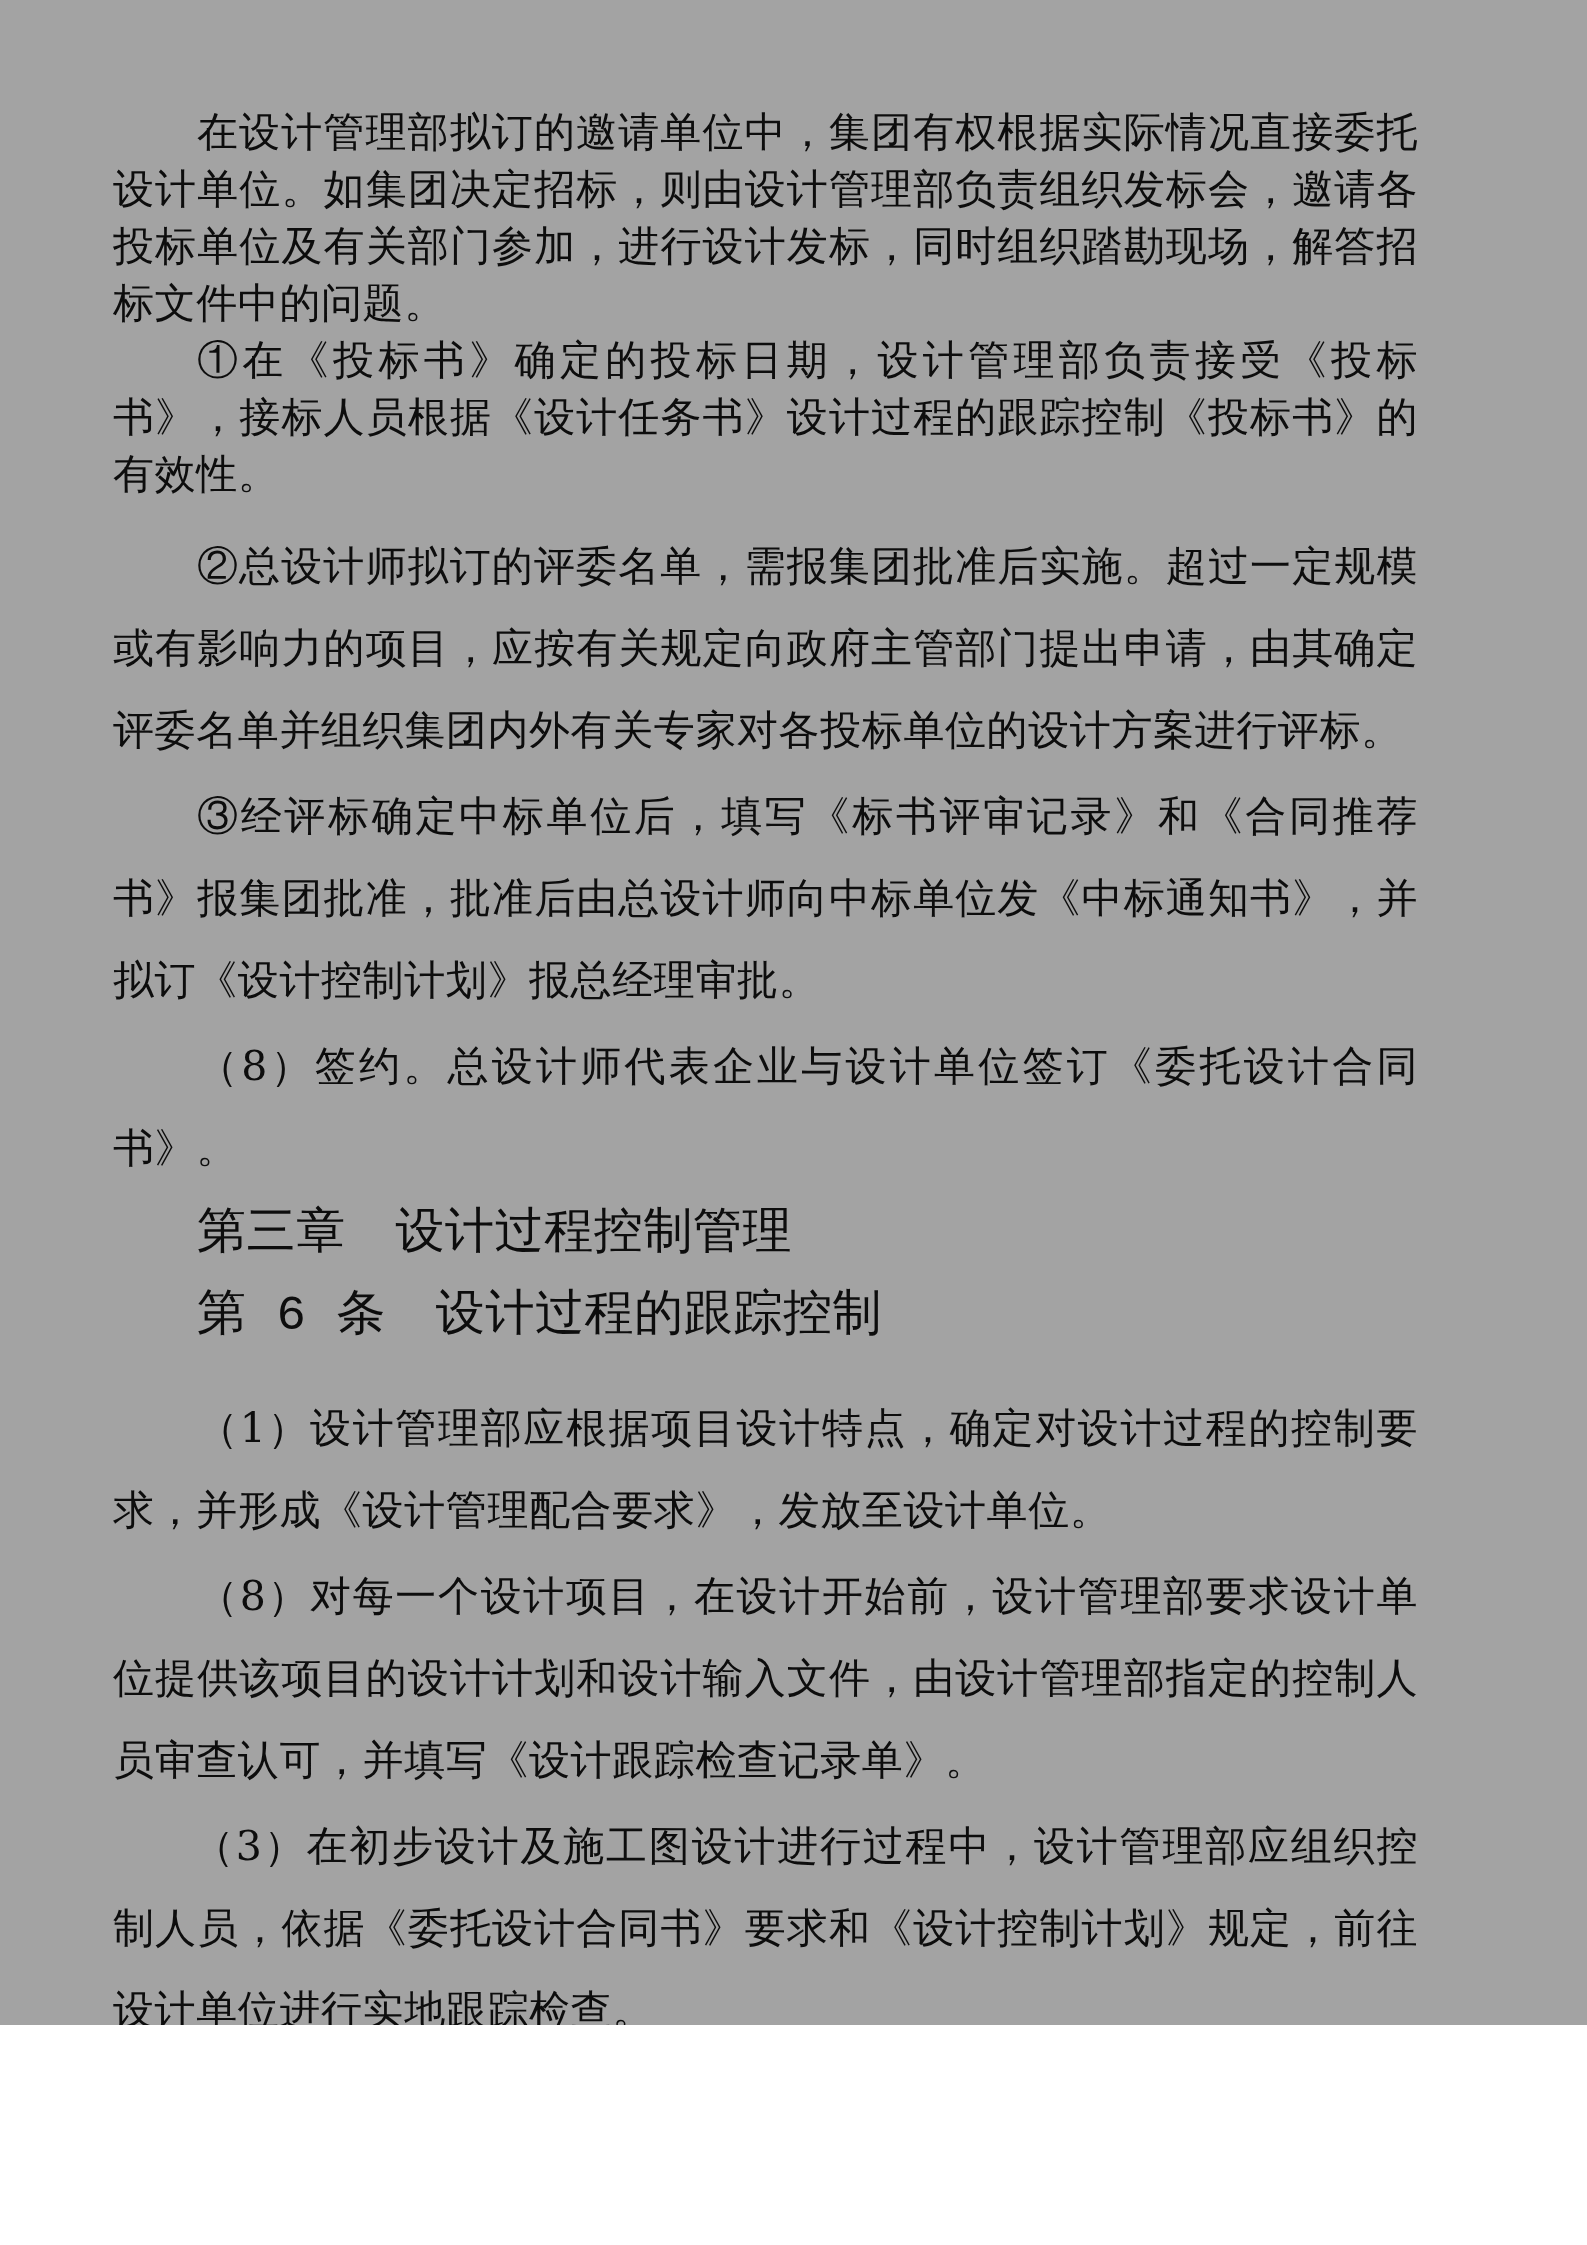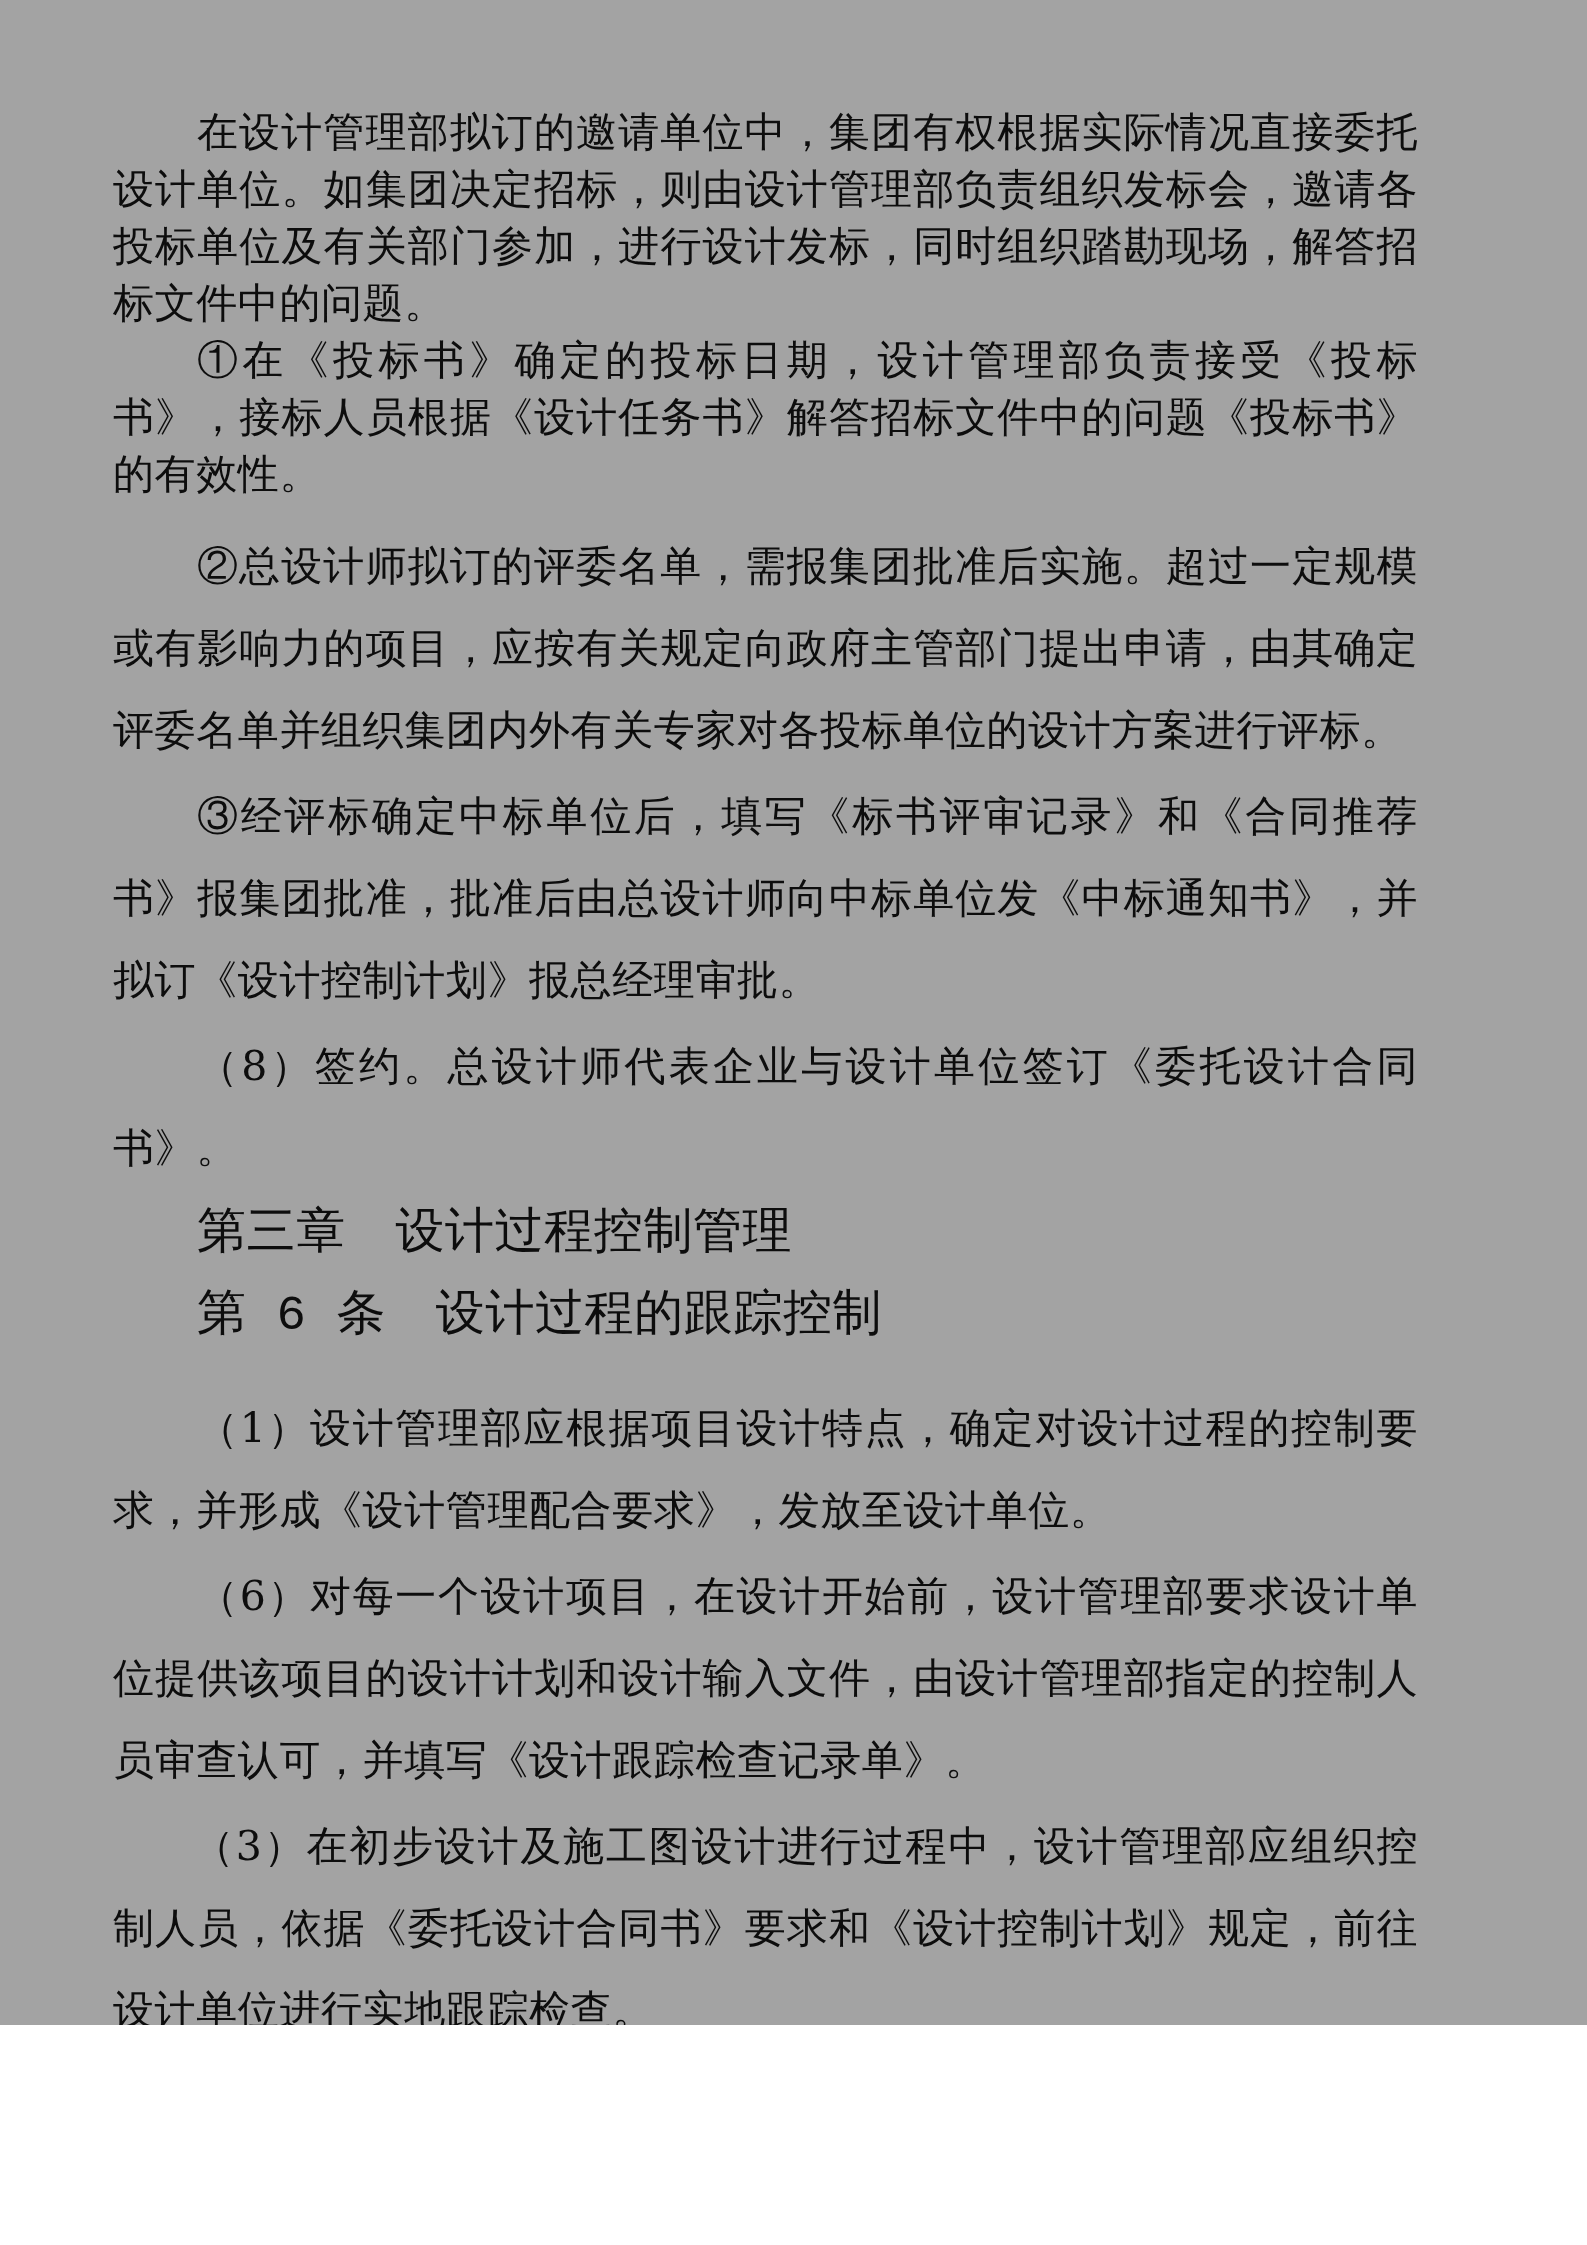--- a/index.html
+++ b/index.html
@@ -88,21 +88,21 @@
 </head>
 <body>
 
 <div class="page">
 
   <div class="text-column">
 
     <p class="para tight indent">在设计管理部拟订的邀请单位中，集团有权根据实际情况直接委托设计单位。如集团决定招标，则由设计管理部负责组织发标会，邀请各投标单位及有关部门参加，进行设计发标，同时组织踏勘现场，解答招标文件中的问题。</p>
 
 
-    <p class="para tight indent">①在《投标书》确定的投标日期，设计管理部负责接受《投标书》，接标人员根据《设计任务书》解答招标文件中的问题《投标书》的有效性。</p>
+    <p class="para tight indent">①在《投标书》确定的投标日期，设计管理部负责接受《投标书》，接标人员根据《设计任务书》设计过程的跟踪控制《投标书》的有效性。</p>
 
     <div class="gap-md"></div>
 
     <p class="para loose indent">②总设计师拟订的评委名单，需报集团批准后实施。超过一定规模或有影响力的项目，应按有关规定向政府主管部门提出申请，由其确定评委名单并组织集团内外有关专家对各投标单位的设计方案进行评标。</p>
 
     <div class="gap-sm"></div>
 
     <p class="para loose indent">③经评标确定中标单位后，填写《标书评审记录》和《合同推荐书》报集团批准，批准后由总设计师向中标单位发《中标通知书》，并拟订《设计控制计划》报总经理审批。</p>
 
     <div class="gap-sm"></div>
@@ -114,21 +114,21 @@
     <p class="heading">第三章　设计过程控制管理</p>
 
     <p class="heading">第 6 条　设计过程的跟踪控制</p>
 
     <div class="gap-lg"></div>
 
     <p class="para loose indent">（1）设计管理部应根据项目设计特点，确定对设计过程的控制要求，并形成《设计管理配合要求》，发放至设计单位。</p>
 
     <div class="gap-sm"></div>
 
-    <p class="para loose indent">（6）对每一个设计项目，在设计开始前，设计管理部要求设计单位提供该项目的设计计划和设计输入文件，由设计管理部指定的控制人员审查认可，并填写《设计跟踪检查记录单》。</p>
+    <p class="para loose indent">（8）对每一个设计项目，在设计开始前，设计管理部要求设计单位提供该项目的设计计划和设计输入文件，由设计管理部指定的控制人员审查认可，并填写《设计跟踪检查记录单》。</p>
 
     <div class="gap-sm"></div>
 
     <p class="para loose indent-sm">（3）在初步设计及施工图设计进行过程中，设计管理部应组织控制人员，依据《委托设计合同书》要求和《设计控制计划》规定，前往设计单位进行实地跟踪检查。</p>
 
   </div>
 
   <div class="page-number">92</div>
 
   <div class="watermark">头条 @人力资源资料小超市</div>

